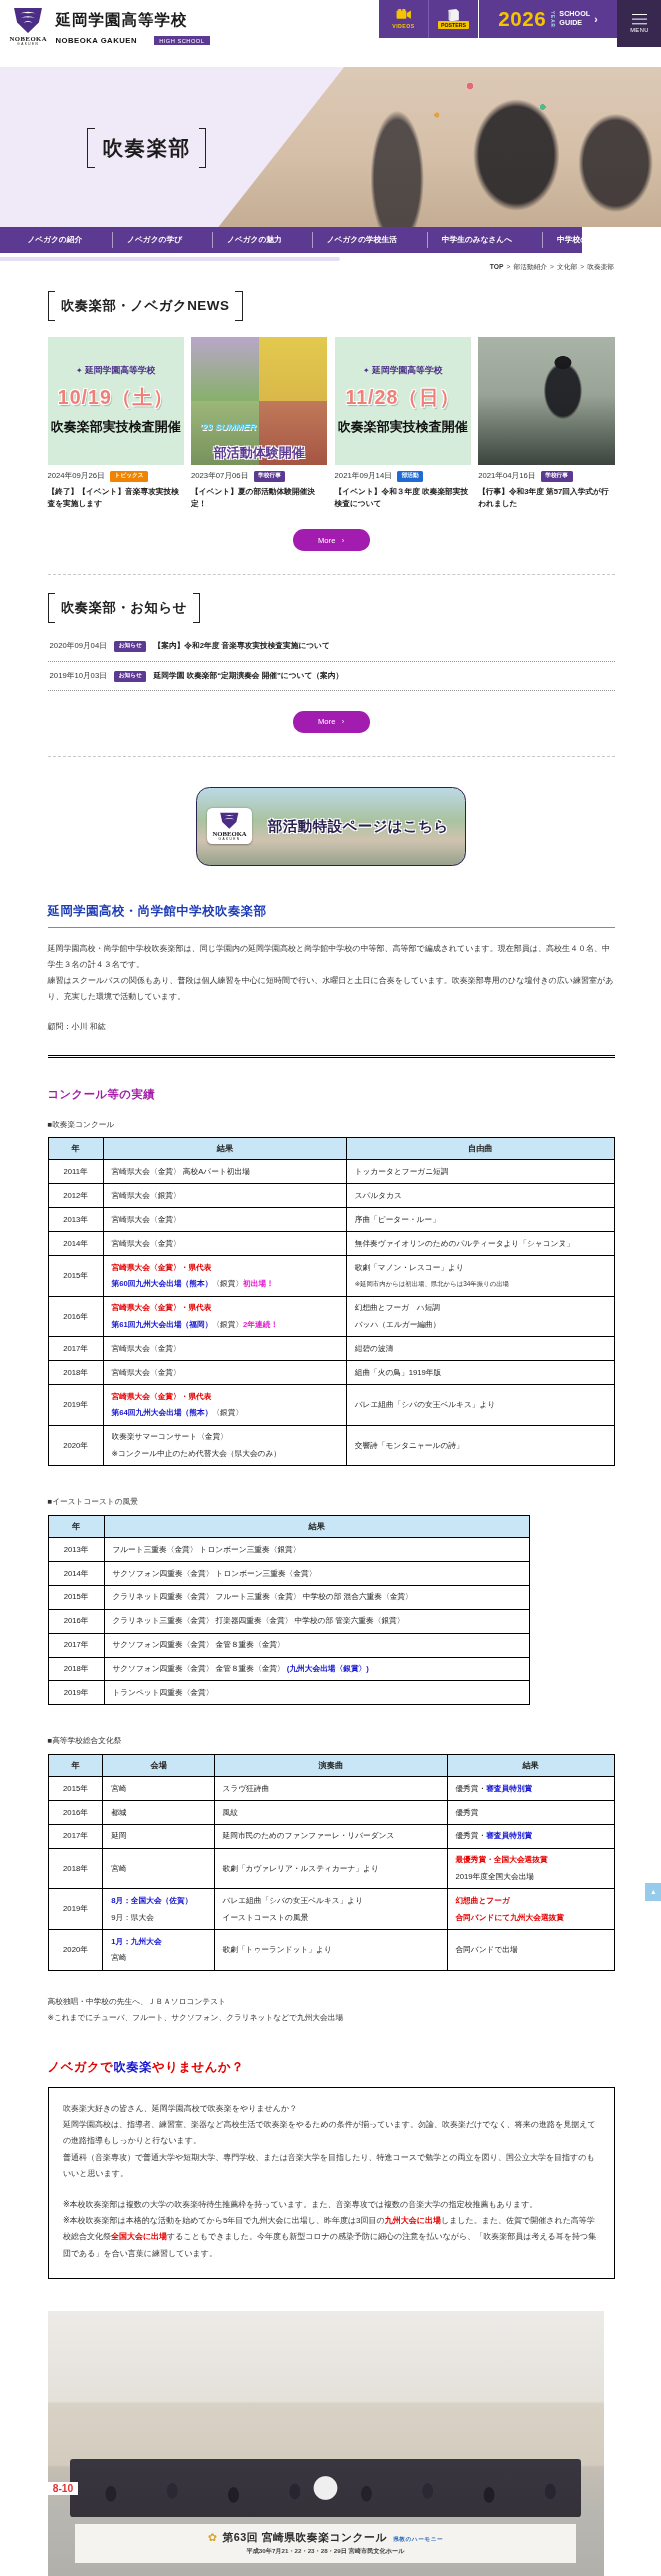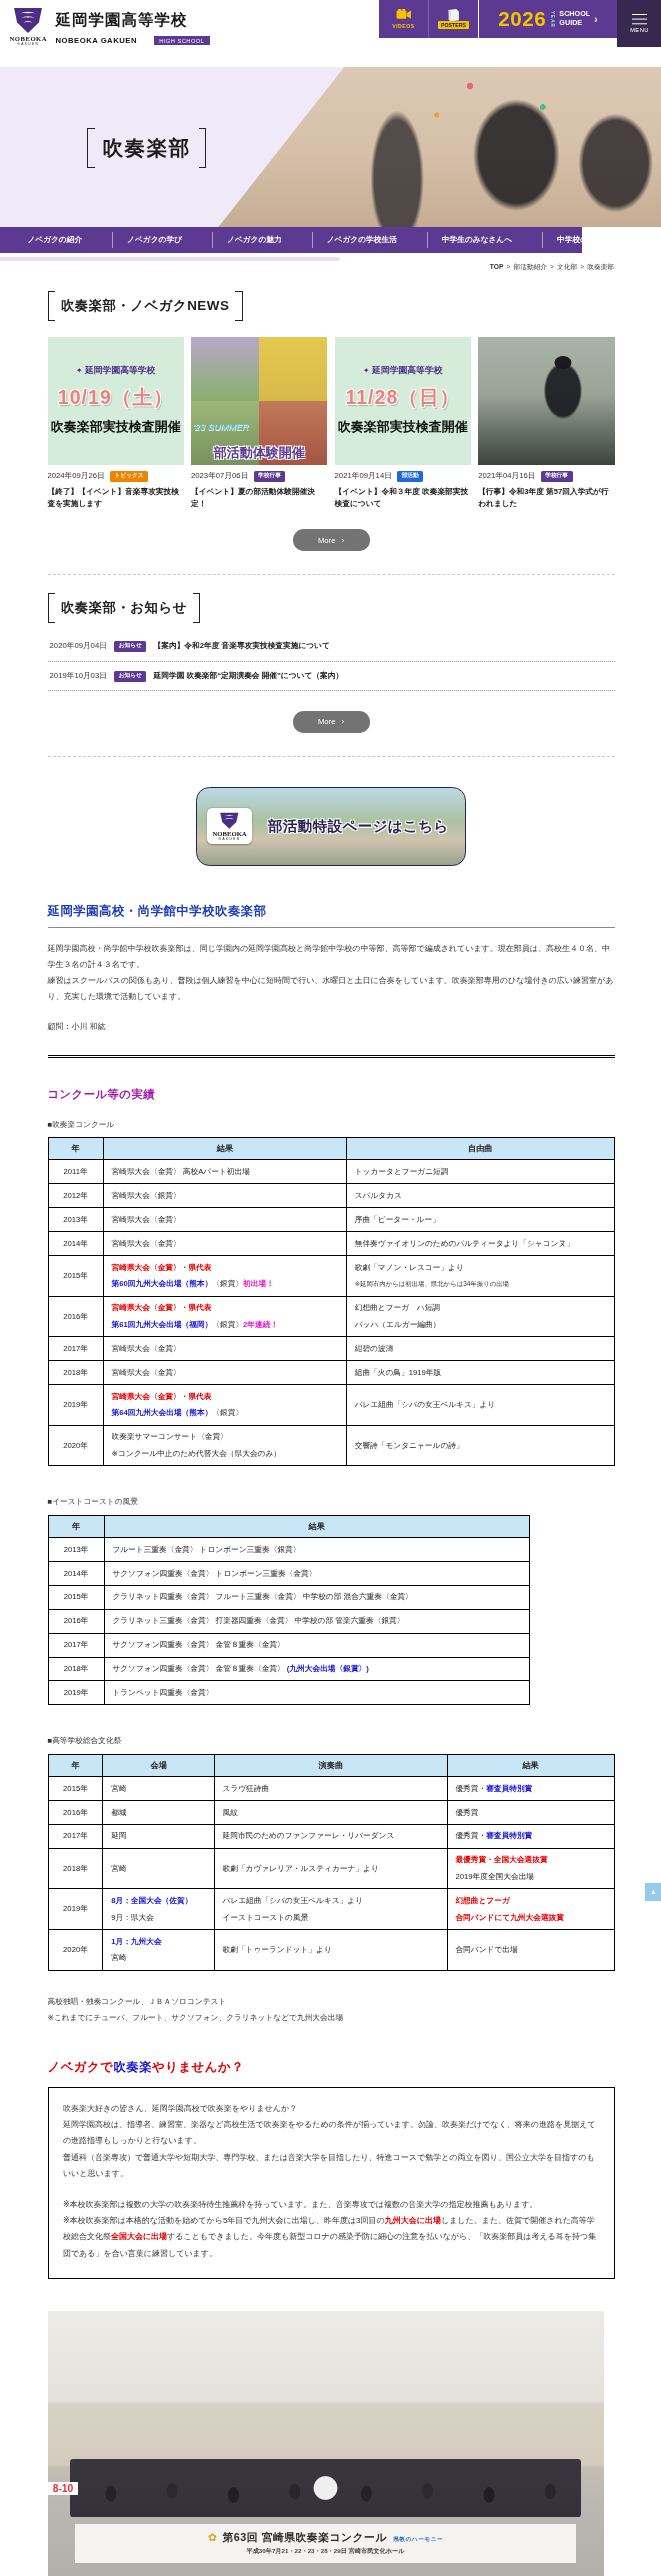--- a/index.html
+++ b/index.html
@@ -73,34 +73,34 @@
   .gc .school{color:#4b2d86;font-weight:bold;font-size:8.8px;white-space:nowrap;display:flex;align-items:center;gap:2.6px;}
   .gc .school .mark{color:#4b2d86;font-size:7.7px;}
   .gc .bigdate{color:#ef8078;font-weight:bold;font-size:19.6px;letter-spacing:1px;white-space:nowrap;
     text-shadow:-1px -1px 0 #fff,1px -1px 0 #fff,-1px 1px 0 #fff,1px 1px 0 #fff,1.5px 1.5px 1px rgba(0,0,0,.25);}
   .gc .evt{color:#111;font-weight:bold;font-size:13px;white-space:nowrap;}
   .collage{display:grid;grid-template-columns:1fr 1fr;grid-template-rows:1fr 1fr;}
   .collage .q1{background:linear-gradient(180deg,#b9a6c9,#87b06a);}
   .collage .q2{background:linear-gradient(180deg,#e3c94e,#d9b84a);}
   .collage .q3{background:linear-gradient(180deg,#9db77a,#77925c);}
   .collage .q4{background:linear-gradient(180deg,#c07a5a,#a55543);}
-  .collage .summer{position:absolute;left:2px;bottom:33px;color:#58c8e8;font-weight:normal;font-style:italic;font-size:9.3px;text-shadow:0.5px 0.5px 0 #fff;}
+  .collage .summer{position:absolute;left:9px;bottom:33px;color:#58c8e8;font-weight:bold;font-style:italic;font-size:9.3px;text-shadow:0.5px 0.5px 0 #fff;}
   .collage .ctitle{position:absolute;left:0;right:0;bottom:3.1px;text-align:center;color:#5C3A92;font-weight:bold;font-size:13px;white-space:nowrap;
     text-shadow:-1px -1px 0 #fff,1px -1px 0 #fff,-1px 1px 0 #fff,1px 1px 0 #fff;}
   .photo4{background:
     radial-gradient(31px 46px at 62% 42%, rgba(25,25,30,.9) 0 55%, transparent 62%),
     radial-gradient(13.4px 10.3px at 62% 20%, rgba(20,20,22,.95) 0 60%, transparent 66%),
     linear-gradient(180deg,#aab3a7 0%,#99a396 45%,#5f6a60 78%,#3c443d 100%);}
   .card-meta{display:flex;align-items:center;gap:5.2px;margin-top:6.2px;}
   .card-date{font-size:7.7px;color:#333;}
   .tag{color:#fff;font-size:5.7px;font-weight:bold;padding:1.5px 4.6px;border-radius:1.5px;white-space:nowrap;}
   .card-title{font-size:7.7px;font-weight:bold;color:#222;line-height:1.55;margin-top:4.1px;}
 
   .more-btn{display:flex;align-items:center;justify-content:center;gap:6.2px;width:77px;height:21.6px;margin:19.6px auto 0;
-    background:#737373;color:#fff;font-size:7.7px;border-radius:10.8px;cursor:pointer;}
+    background:#a21caf;color:#fff;font-size:7.7px;border-radius:10.8px;cursor:pointer;}
   .more-btn .arr{font-size:7.2px;}
 
   .dash-sep{border:none;border-top:1px dashed #c9c9c9;margin:23px 0 0;}
 
   
   .notice{margin-top:17.5px;}
   .notice-rows{margin-top:9.3px;}
   .n-row{display:flex;align-items:center;gap:7.2px;padding:8.8px 2.1px;border-bottom:0.5px dotted #999;cursor:pointer;}
   .n-date{font-size:7.7px;color:#333;white-space:nowrap;}
   .n-title{font-size:7.7px;font-weight:bold;color:#222;}
@@ -603,21 +603,21 @@
               <td>
                 <div class="line"><span>歌劇「トゥーランドット」より</span></div>
               </td>
               <td>
                 <div class="line"><span>合同バンドで出場</span></div>
               </td>
             </tr>
           </tbody>
         </table>
       <div class="achv-note">
-        <div>高校独唱・独奏コンクール、ＪＢＡソロコンテスト</div>
+        <div>高校独唱・中学校の先生へ、ＪＢＡソロコンテスト</div>
         <div>※これまでにチューバ、フルート、サクソフォン、クラリネットなどで九州大会出場</div>
       </div>
     </section>
 
     <section class="recruit">
       <h2 id="recruit-heading"><span class="rc-red">ノベガクで</span><span class="rc-blue">吹奏楽</span><span class="rc-red">やりませんか？</span></h2>
       <div class="recruit-box" id="recruit-box">
           <p><span>吹奏楽大好きの皆さん、延岡学園高校で吹奏楽をやりませんか？</span></p>
           <p><span>延岡学園高校は、指導者、練習室、楽器など高校生活で吹奏楽をやるための条件が揃っています。勿論、吹奏楽だけでなく、将来の進路を見据えての進路指導もしっかりと行ないます。</span></p>
           <p><span>普通科（音楽専攻）で普通大学や短期大学、専門学校、または音楽大学を目指したり、特進コースで勉学との両立を図り、国公立大学を目指すのもいいと思います。</span></p>

